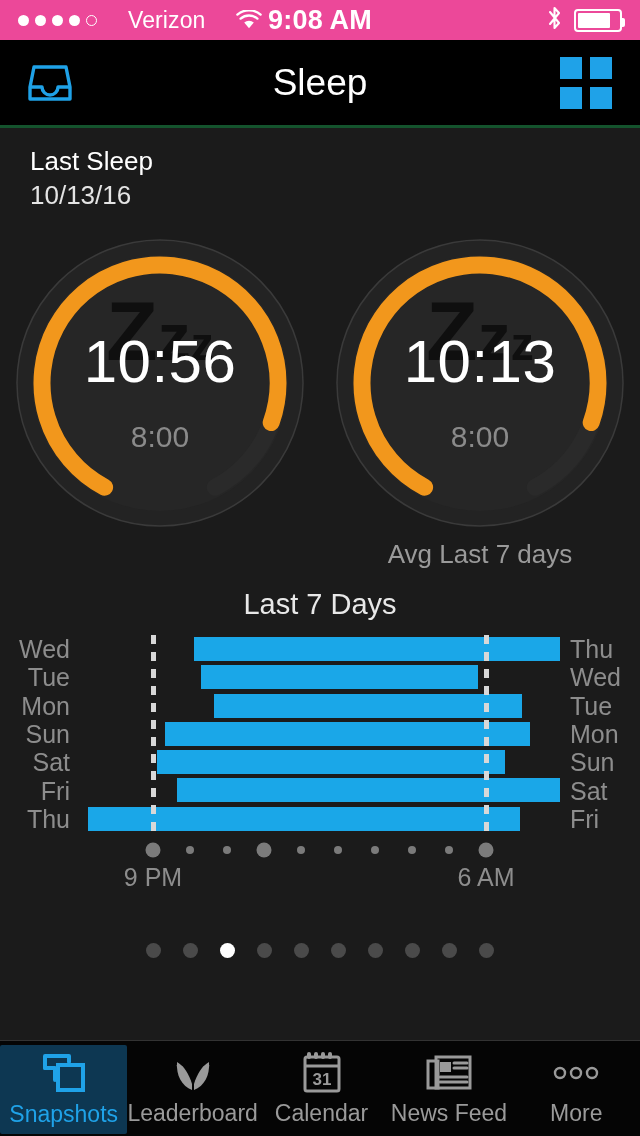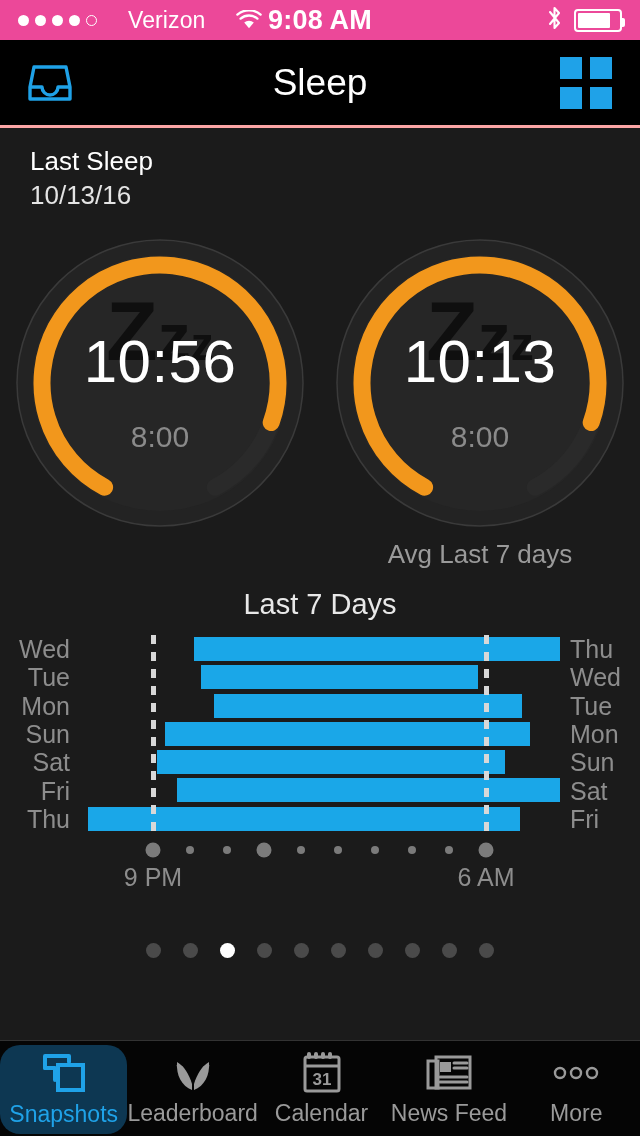--- a/index.html
+++ b/index.html
@@ -33,21 +33,21 @@
   }
   #battery-fill { background:#fff; border-radius:1px; height:100%; }
   #battery-cap {
     position:absolute; right:-5px; top:7px; width:3px; height:9px;
     background:#fff; border-radius:0 2px 2px 0;
   }
 
   
   #nav-bar {
     height:88px; background:#000; display:flex; align-items:center;
-    padding:0 28px; position:relative; border-bottom:3px solid #fca5a5;
+    padding:0 28px; position:relative; border-bottom:3px solid #14532d;
   }
   #nav-title {
     position:absolute; left:0; right:0; text-align:center;
     font-size:37px; font-weight:400; color:#fff;
   }
   #inbox-button, #grid-button { z-index:2; display:flex; align-items:center; }
   #grid-button { margin-left:auto; }
   #grid-icon { display:grid; grid-template-columns:22px 22px; grid-template-rows:22px 22px; gap:8px; }
   #grid-icon i { background:#1fa2e8; display:block; }
 
@@ -119,21 +119,21 @@
     position:absolute; left:0; right:0; bottom:0; height:96px;
     background:#050505; border-top:1px solid #333;
     display:flex; align-items:stretch;
   }
   .tab-item {
     flex:1; display:flex; flex-direction:column; align-items:center;
     justify-content:center; gap:4px; position:relative;
   }
   .tab-item .tab-icon { height:46px; display:flex; align-items:center; justify-content:flex-end; }
   .tab-item .tab-label { font-size:23px; color:#9a9a9a; font-weight:300; }
-  .tab-item.active { background:#0d3752; border-radius:20px; margin:4px 0 2px 0; }
+  .tab-item.active { background:#0d3752; border-radius:2px; margin:4px 0 2px 0; }
   .tab-item.active .tab-label { color:#1fa2e8; }
 </style>
 </head>
 <body>
 
 <div id="status-bar">
   <div id="carrier-dots">
       <i class="sig-dot"></i>
       <i class="sig-dot"></i>
       <i class="sig-dot"></i>

